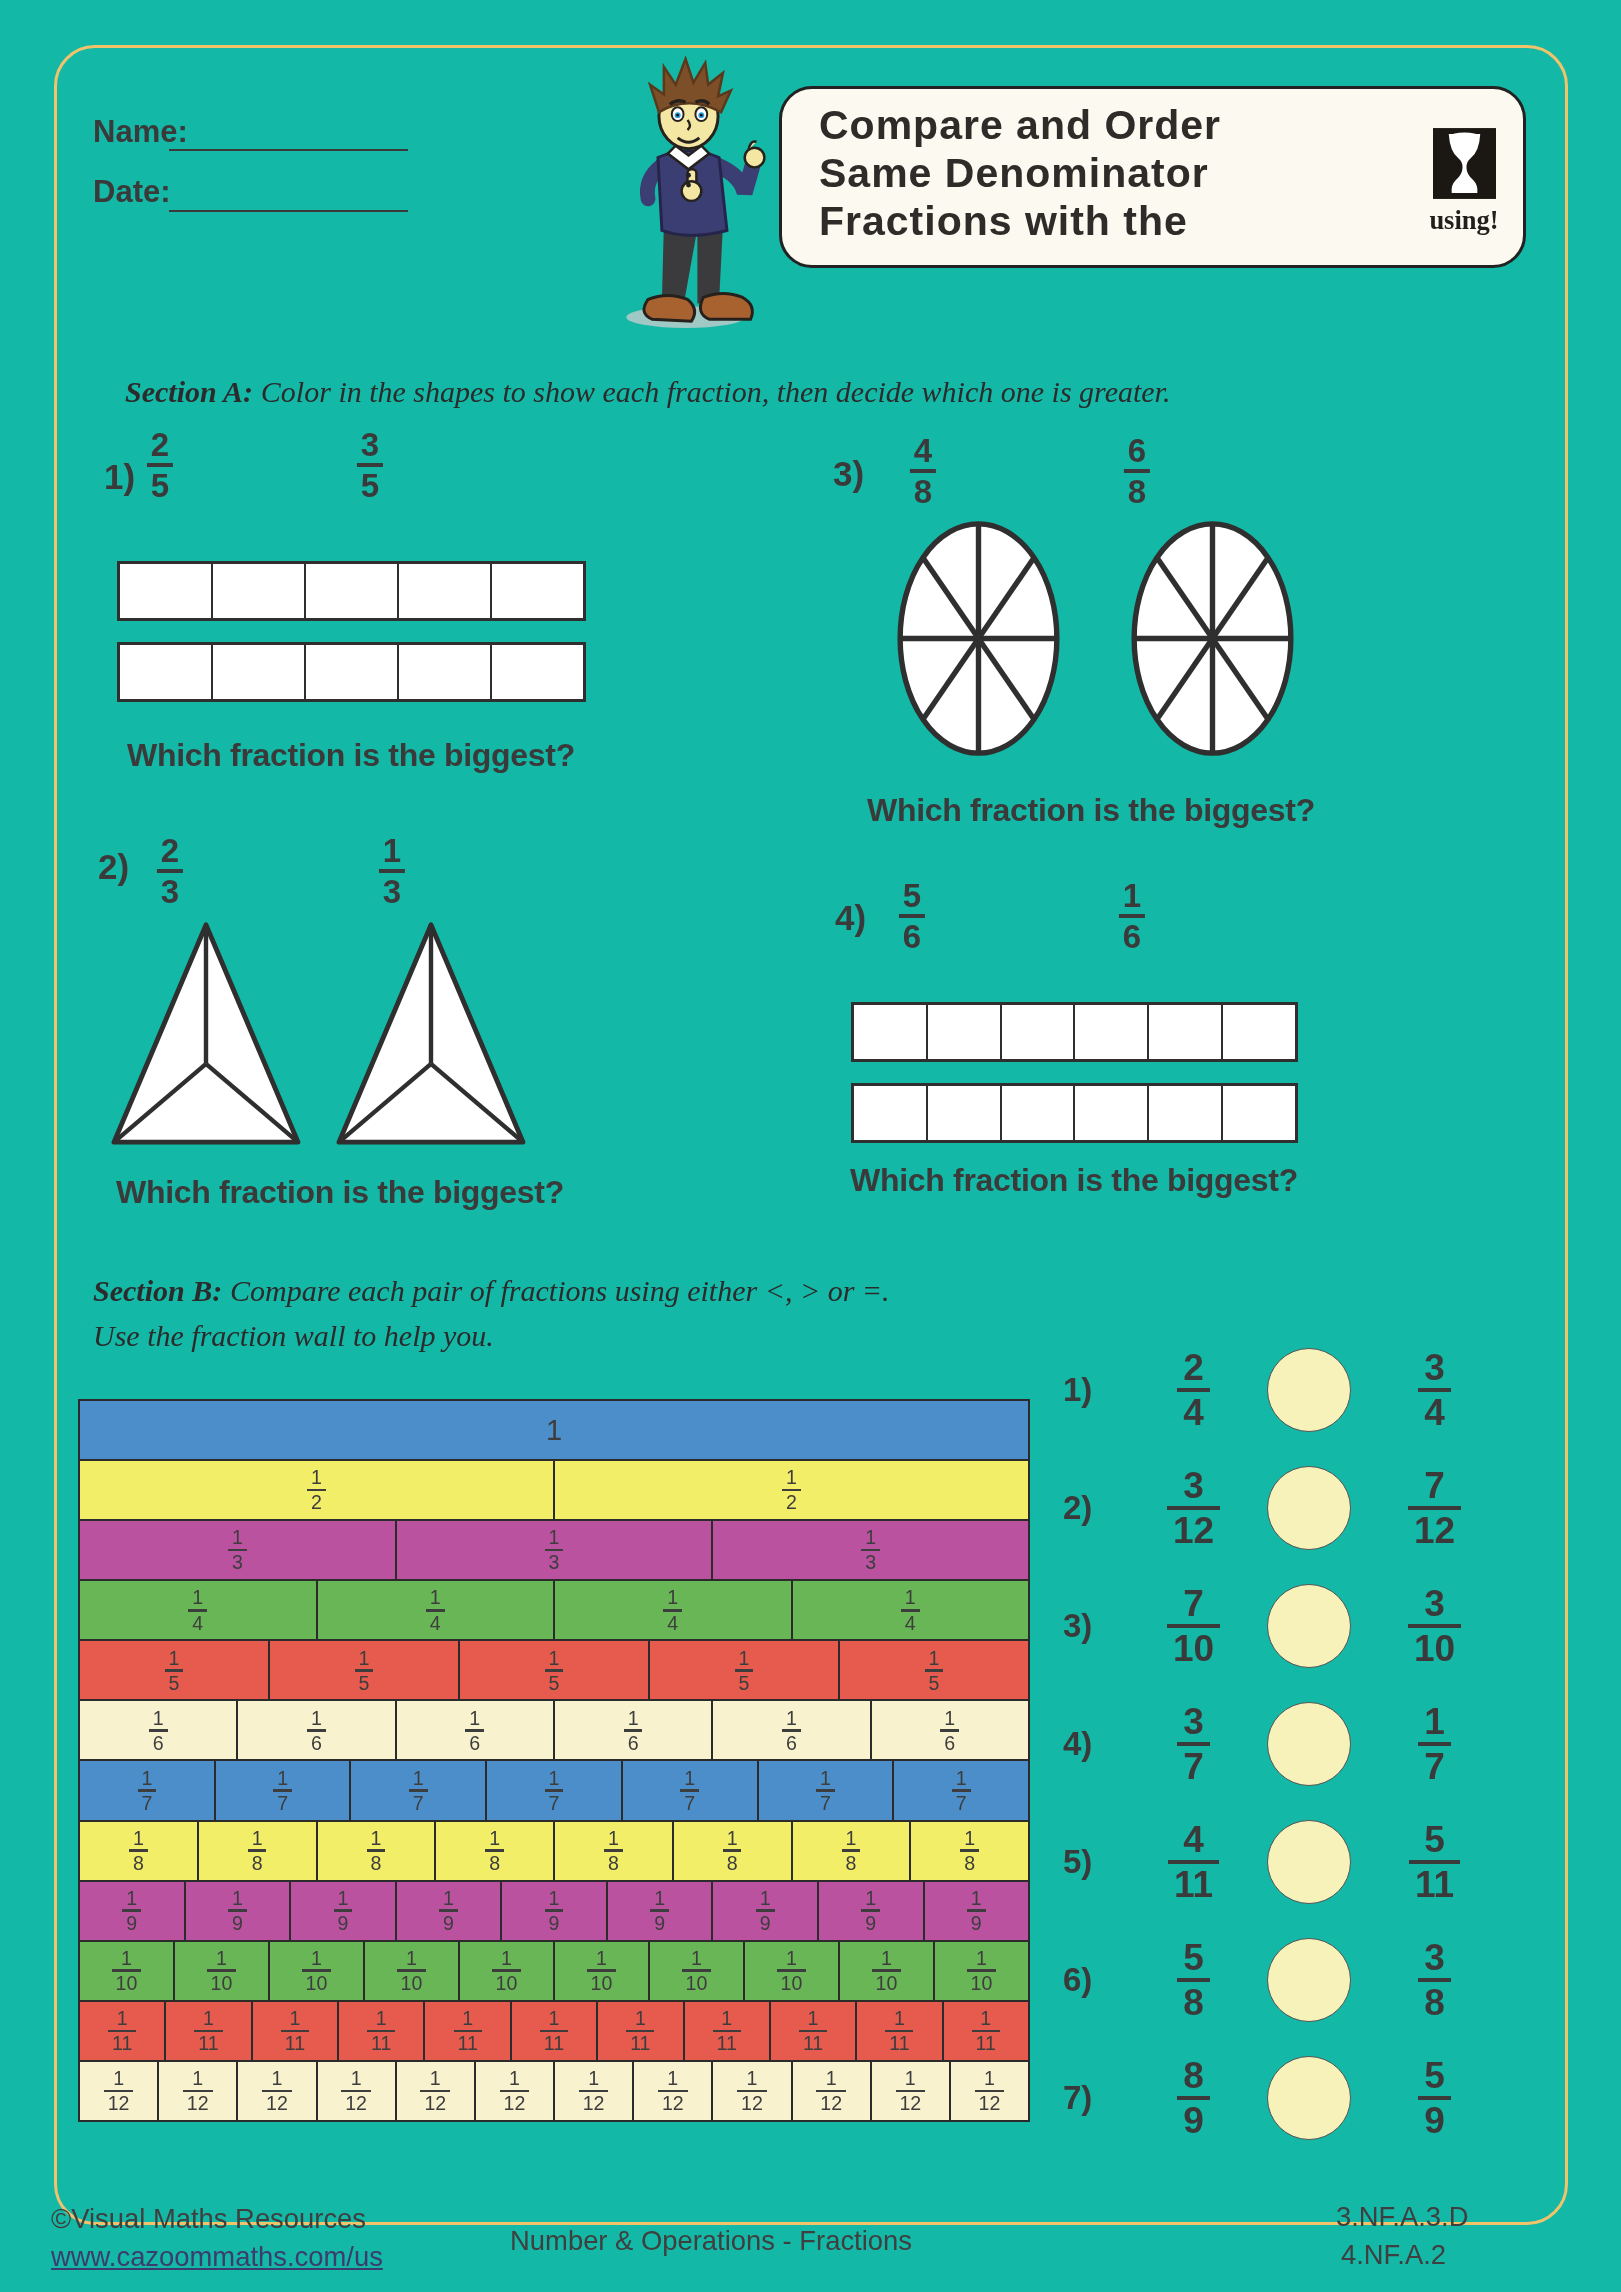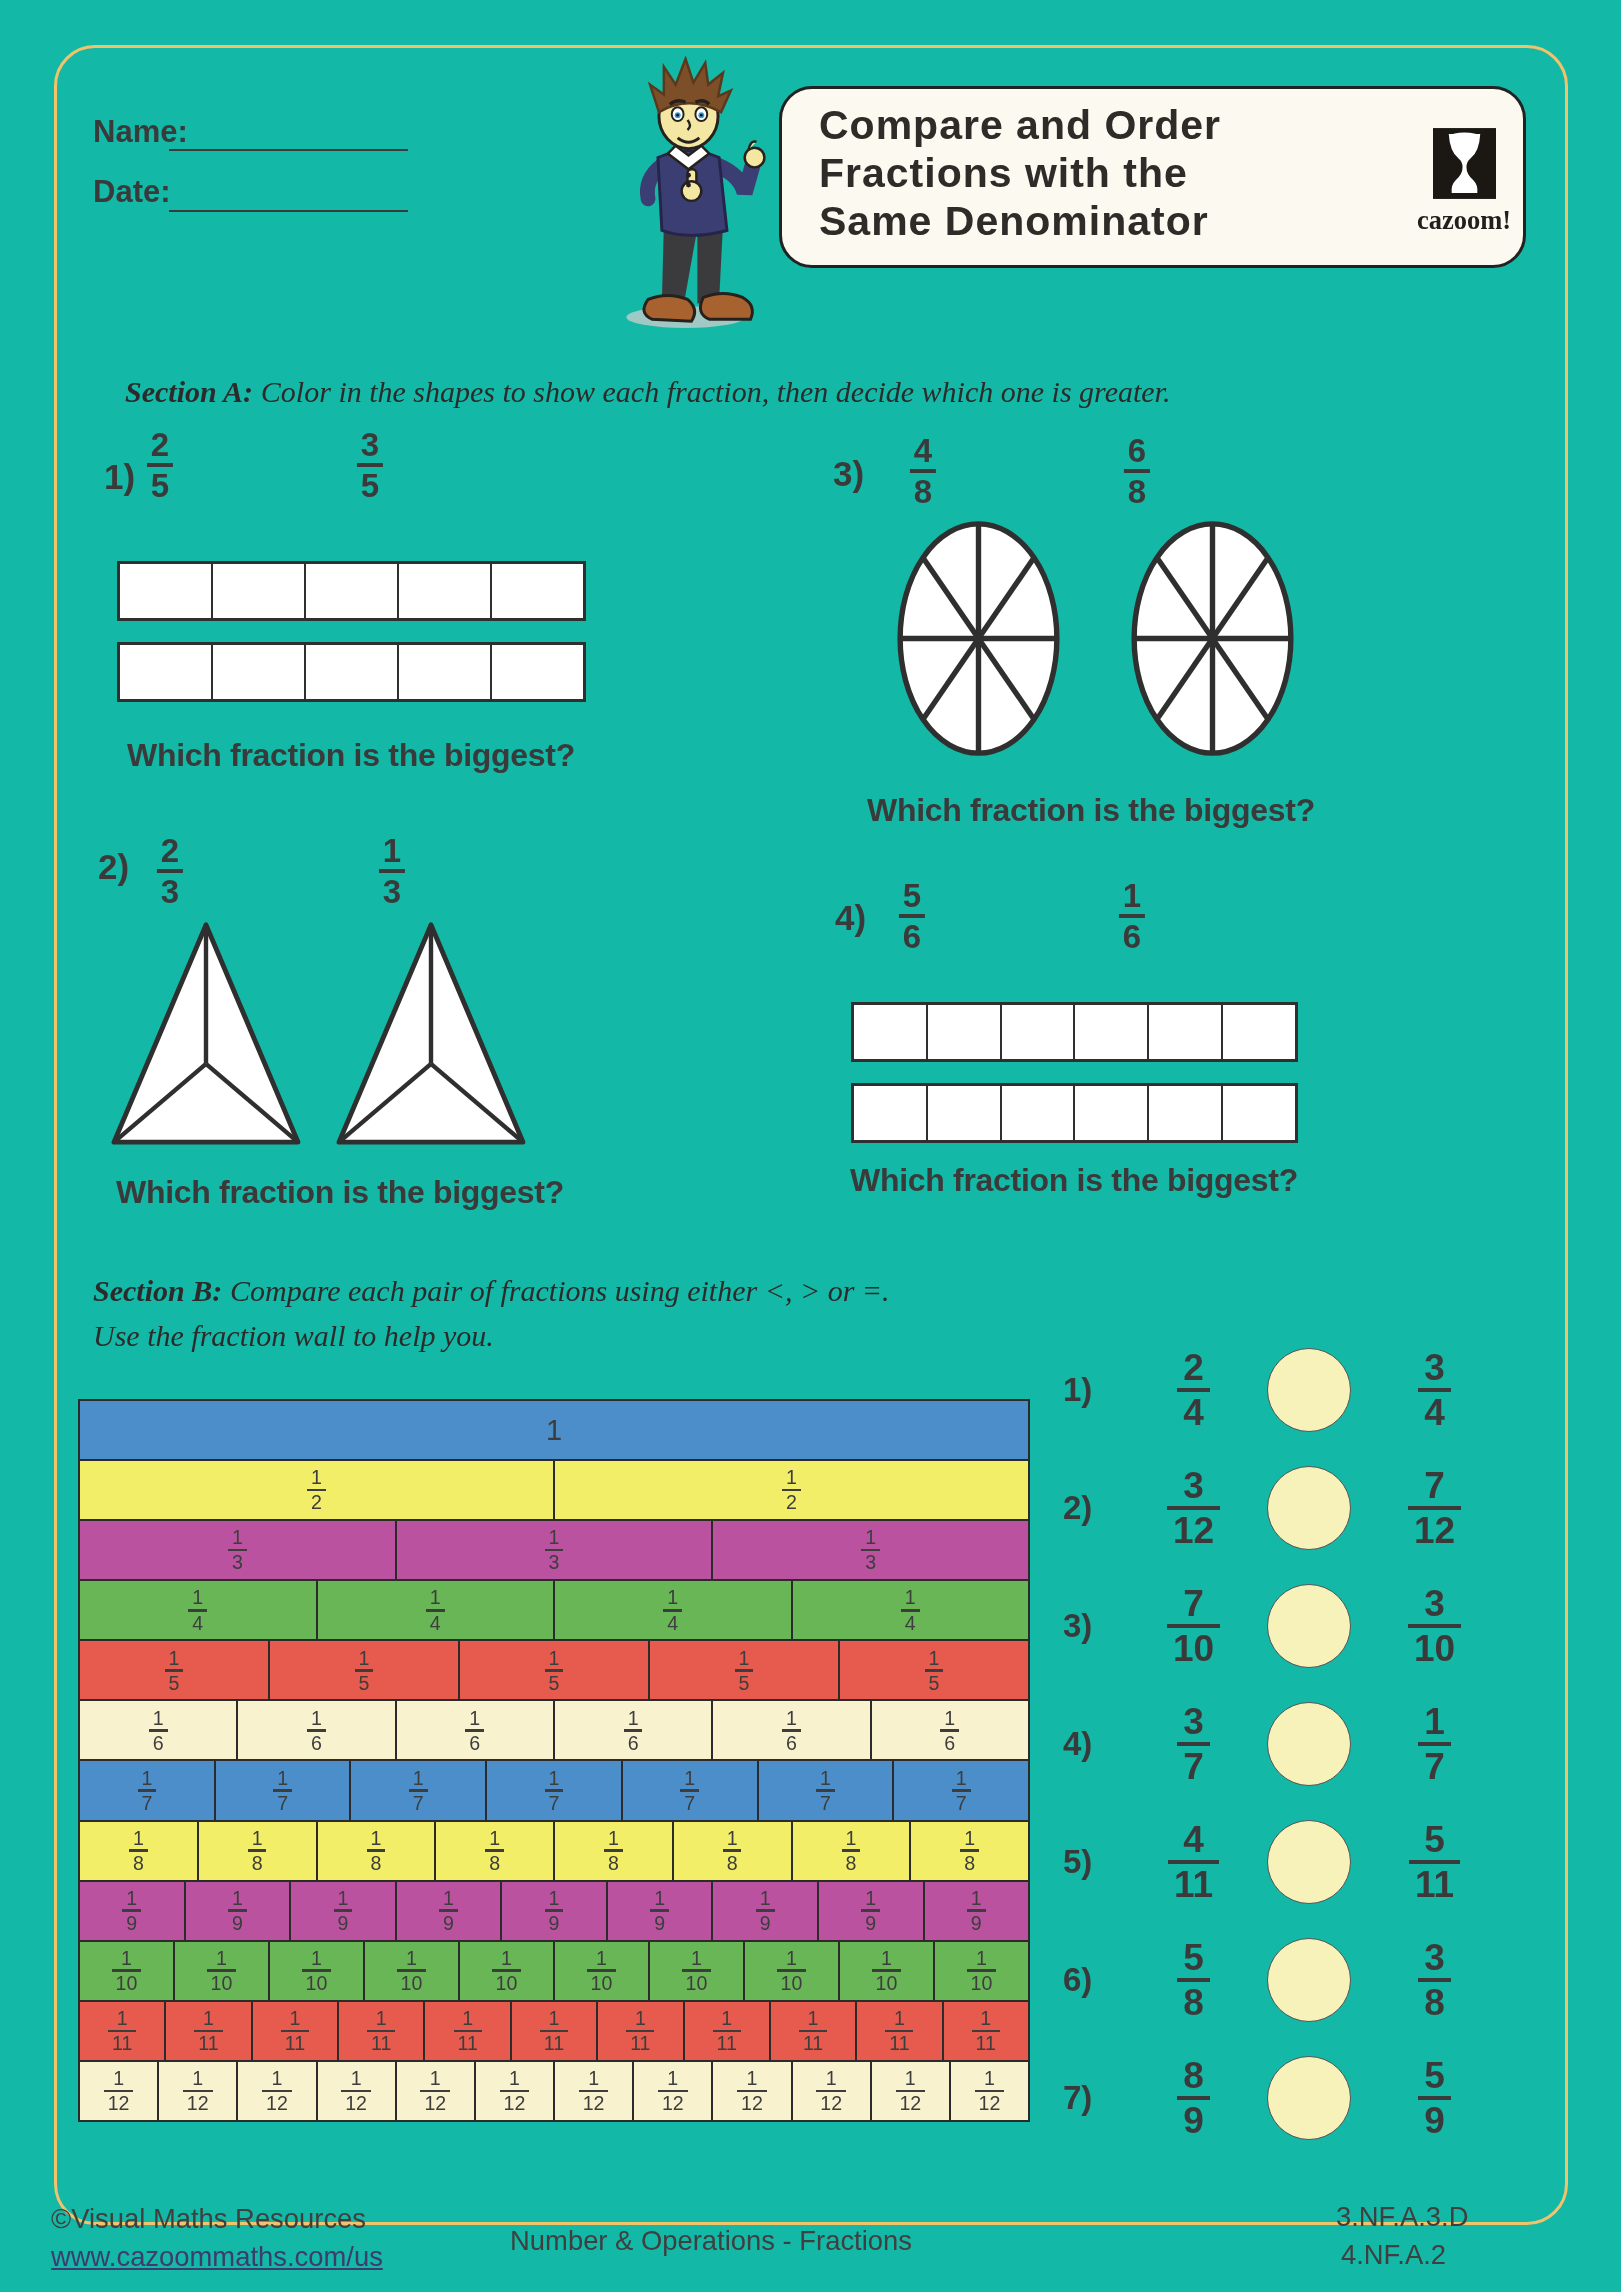--- a/index.html
+++ b/index.html
@@ -95,30 +95,30 @@
     <ellipse cx="98" cy="60" rx="6" ry="7" fill="#fff" stroke="#26211c" stroke-width="2"></ellipse>
     <circle cx="98" cy="61" r="3" fill="#2f9fd8"></circle>
       <circle cx="98" cy="61" r="1.3" fill="#111"></circle>
     <path d="M84,66 q5,6 0,10" stroke="#26211c" stroke-width="2.5" fill="none"></path>
     <path d="M74,84 q11,9 22,0" stroke="#26211c" stroke-width="3" fill="none"></path>
   </svg>
 
   <div class="titlebox">
     <div class="titletext">
       <div>Compare and Order</div>
+      <div>Same Denominator</div>
       <div>Fractions with the</div>
-      <div>Same Denominator</div>
     </div>
     <div class="logo">
       <svg width="63" height="71" viewBox="0 0 64 72">
         <rect x="0" y="0" width="64" height="72" fill="#1b1713"></rect>
         <path d="M16,6 L48,6 Q47,24 38,31 Q34,34 34,40 Q34,47 41,53 Q46,58 45,66 L19,66 Q18,58 23,53 Q30,47 30,40 Q30,34 26,31 Q17,24 16,6 Z" fill="#ffffff"></path>
         <ellipse cx="32" cy="8" rx="14" ry="3.5" fill="#ffffff"></ellipse>
       </svg>
-      <div class="logotext">cazoom!</div>
+      <div class="logotext">using!</div>
     </div>
   </div>
 
   <div class="shead" style="left:77px;top:375px;margin-left:48px;">
     <b>Section A:</b><span>Color in the shapes to show each fraction, then decide which one is greater.</span>
   </div>
 
   <span class="plabel" style="left:104px;top:459px;">1)</span>
   <span class="fracA" style="left:160px;top:429px;">
     <span class="d">2</span>

